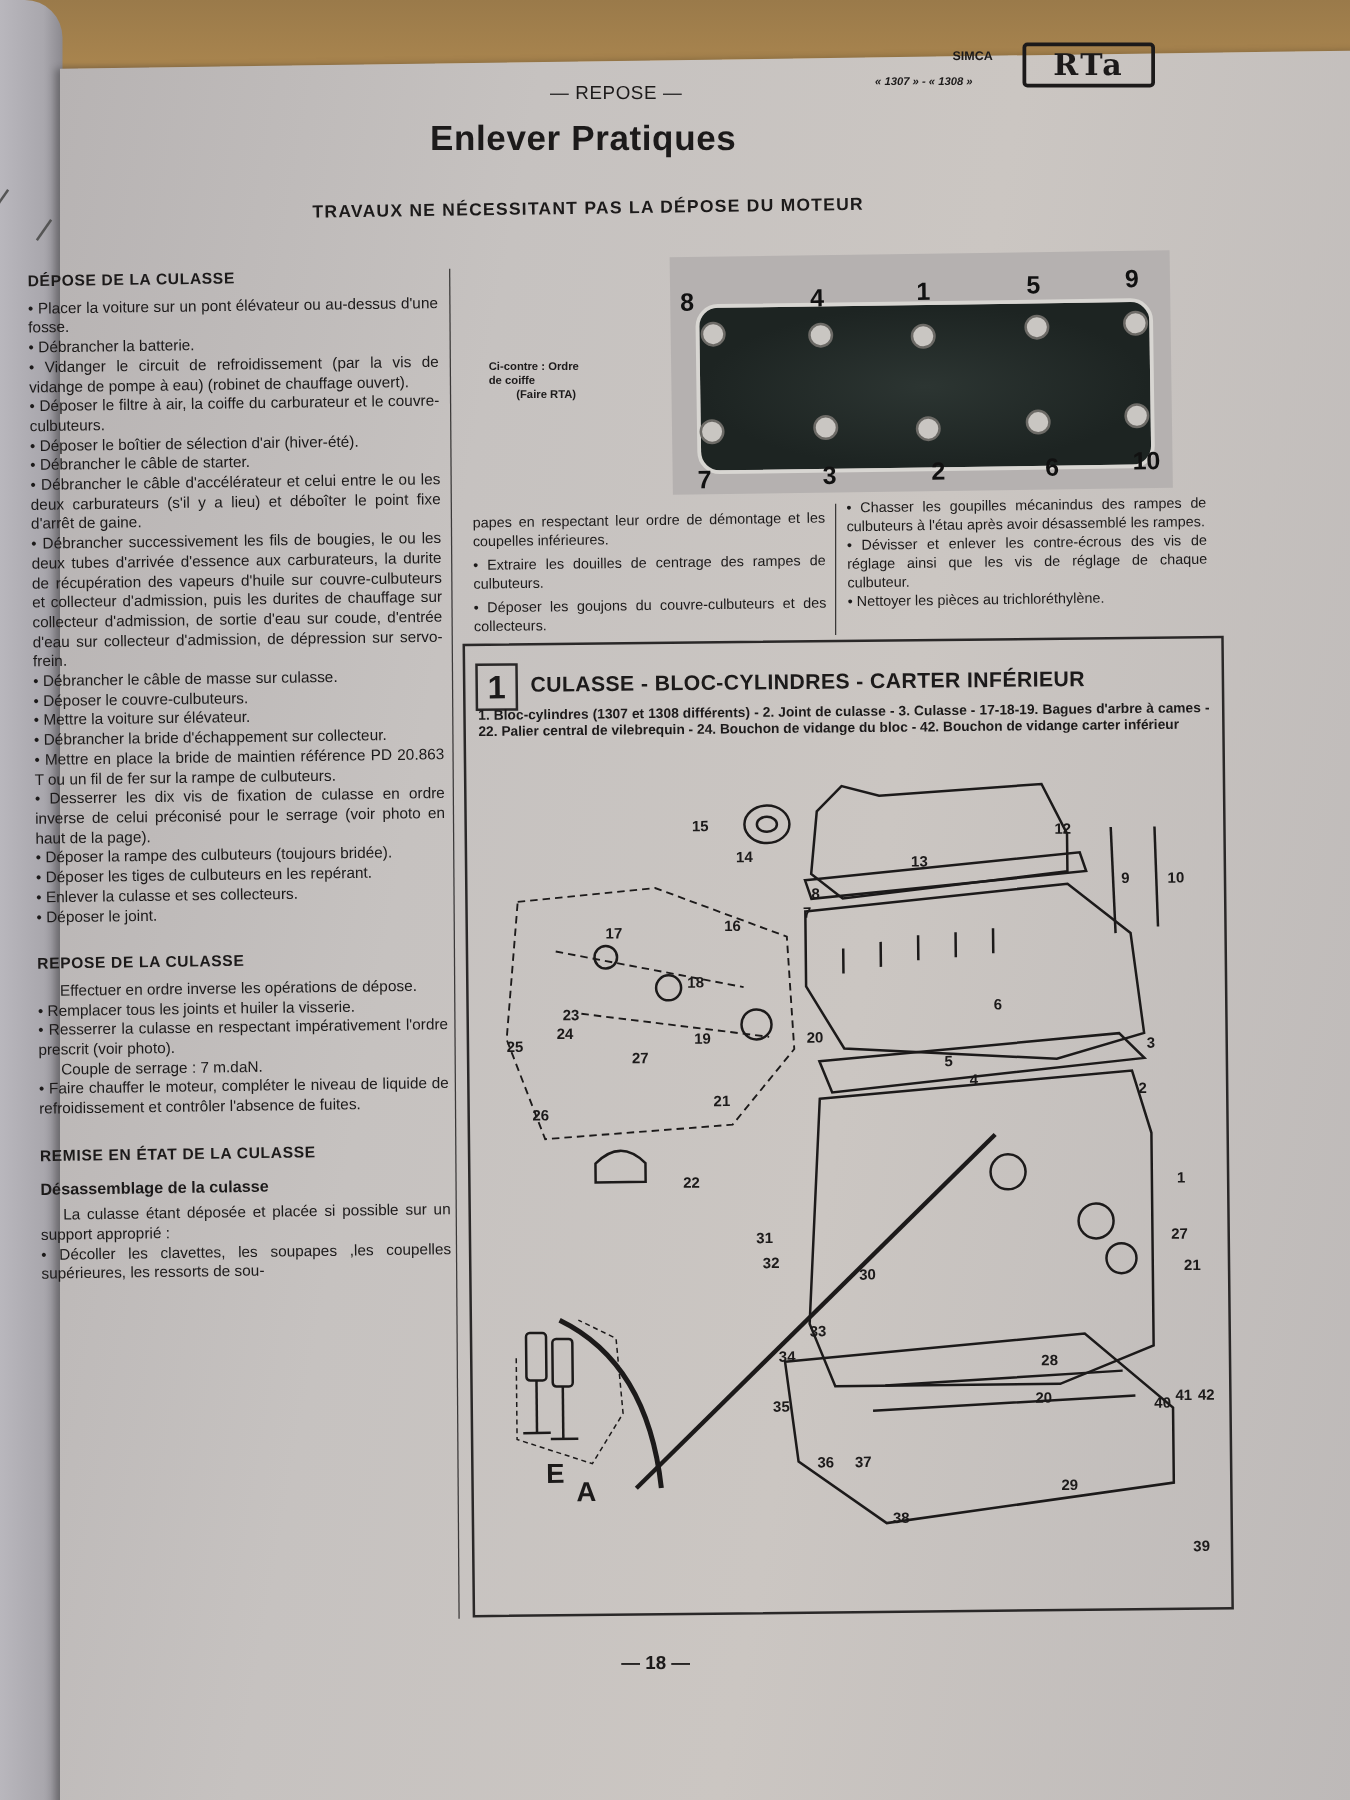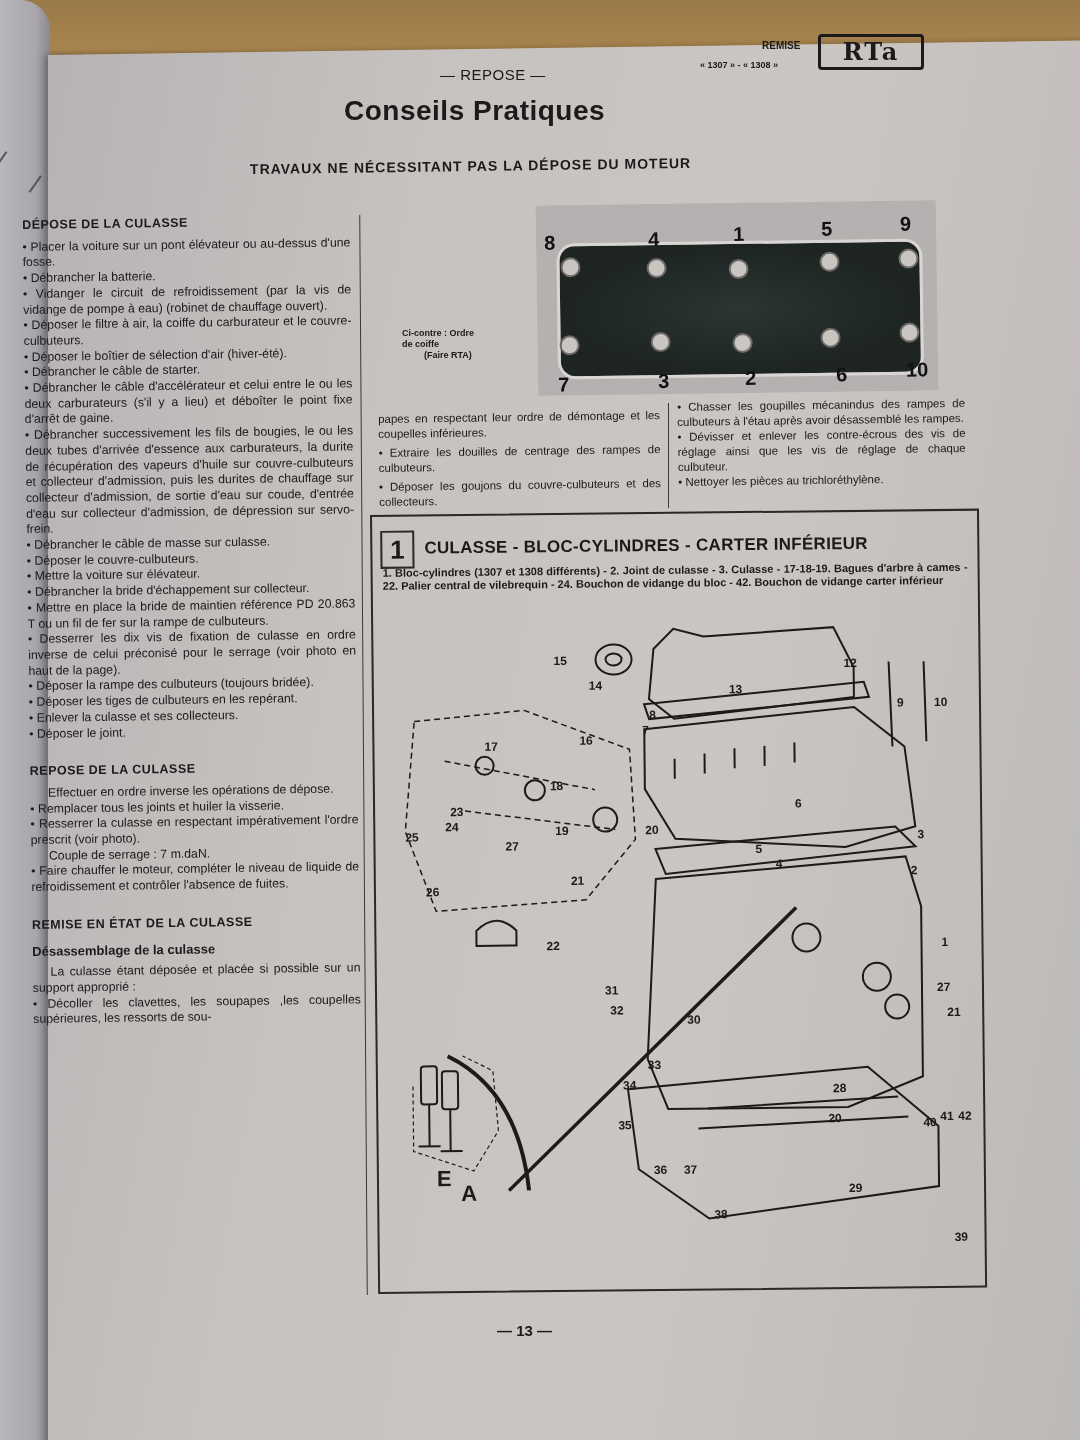--- a/index.html
+++ b/index.html
@@ -29,21 +29,21 @@
     position:absolute; left:0; top:0; width:1080px; height:1440px;
     color:#1c1a1a;
   }
   .section-kicker {
     position:absolute; left:440px; top:66px; font-size:15px; letter-spacing:0.5px;
   }
   .brand {
     position:absolute; left:700px; top:40px; width:230px; height:50px;
   }
   .brand .simca { position:absolute; left:62px; top:0px; font-size:10px; font-weight:bold; }
-  .brand .models { position:absolute; left:0px; top:20px; font-size:9px; font-weight:bold; white-space:nowrap; }
+  .brand .models { position:absolute; left:0px; top:20px; font-size:9px; font-weight:bold; white-space:nowrap;font-style:italic; }
   .brand .rta-logo {
     position:absolute; left:118px; top:-6px; width:100px; height:30px;
     border:3px solid #1c1a1a; border-radius:4px;
     font-family:"DejaVu Serif", serif; font-weight:bold; font-size:24px; line-height:30px;
     text-align:center; letter-spacing:2px;
   }
   .page-title {
     position:absolute; left:344px; top:95px; font-size:28px; font-weight:bold; letter-spacing:0.5px;
   }
   .subtitle {
@@ -58,21 +58,21 @@
   .col p { margin:0; }
   .col .bullet::before { content:"\2022  "; }
   .col .indent { text-indent:18px; }
   .gap { height:22px; }
   .left-col { left:22px; top:218px; width:328px; transform: rotate(-0.8deg); transform-origin: top left; }
   .vrule {
     position:absolute; left:363px; top:215px; width:1px; height:1080px; background:#3a3838;
     transform: rotate(-0.4deg);
   }
   .caption {
-    position:absolute; left:402px; top:288px; font-size:9px; font-weight:bold; line-height:11px;margin-top:40px;
+    position:absolute; left:391px; top:288px; font-size:9px; font-weight:bold; line-height:11px;
   }
   .photo {
     position:absolute; left:537px; top:203px; width:400px; height:190px;
     background:#b5b1b0;
     transform: rotate(-0.8deg);
   }
   .photo .head {
     position:absolute; left:20px; top:38px; width:360px; height:130px;
     background: radial-gradient(ellipse at 50% 50%, #2c3532 0%, #1d2422 70%);
     border:3px solid #d8d6d2; border-radius:18px;
@@ -118,26 +118,26 @@
 <div class="left-page">
   <div class="mark"></div>
 </div>
 <div class="page"></div>
 
 <div class="content">
 
   <div class="section-kicker">— REPOSE —</div>
 
   <div class="brand">
-    <div class="simca">REMISE</div>
+    <div class="simca">SIMCA</div>
     <div class="models">« 1307 » - « 1308 »</div>
     <div class="rta-logo">RTa</div>
   </div>
 
-  <div class="page-title">Conseils Pratiques</div>
+  <div class="page-title">Enlever Pratiques</div>
   <div class="subtitle">TRAVAUX NE NÉCESSITANT PAS LA DÉPOSE DU MOTEUR</div>
 
   <div class="col left-col">
     <h3>DÉPOSE DE LA CULASSE</h3>
     <p class="bullet">Placer la voiture sur un pont élévateur ou au-dessus d'une fosse.</p>
     <p class="bullet">Débrancher la batterie.</p>
     <p class="bullet">Vidanger le circuit de refroidissement (par la vis de vidange de pompe à eau) (robinet de chauffage ouvert).</p>
     <p class="bullet">Déposer le filtre à air, la coiffe du carburateur et le couvre-culbuteurs.</p>
     <p class="bullet">Déposer le boîtier de sélection d'air (hiver-été).</p>
     <p class="bullet">Débrancher le câble de starter.</p>
@@ -317,14 +317,14 @@
           <text x="335" y="610">38</text>
           <text x="575" y="635">39</text>
           <text x="545" y="520">40</text>
           <text x="562" y="514">41</text>
           <text x="580" y="514">42</text>
         </g>
       </svg>
     </div>
   </div>
 
-  <div class="page-number">— 13 —</div>
+  <div class="page-number">— 18 —</div>
 </div>
 
 </body></html>

